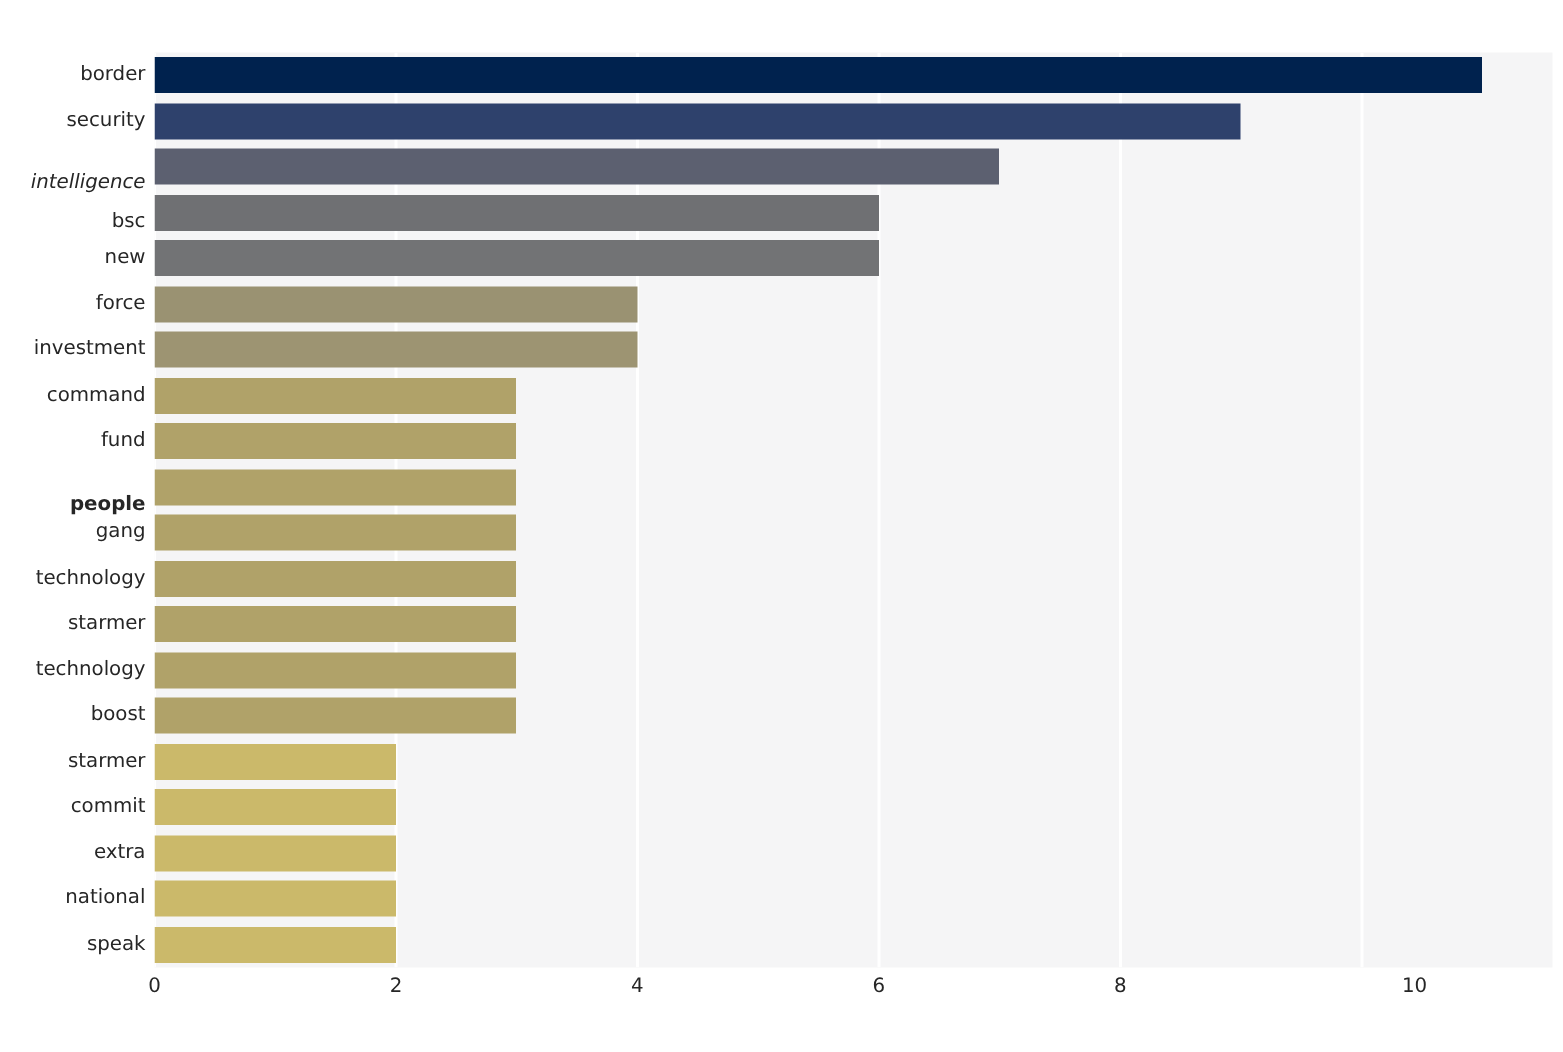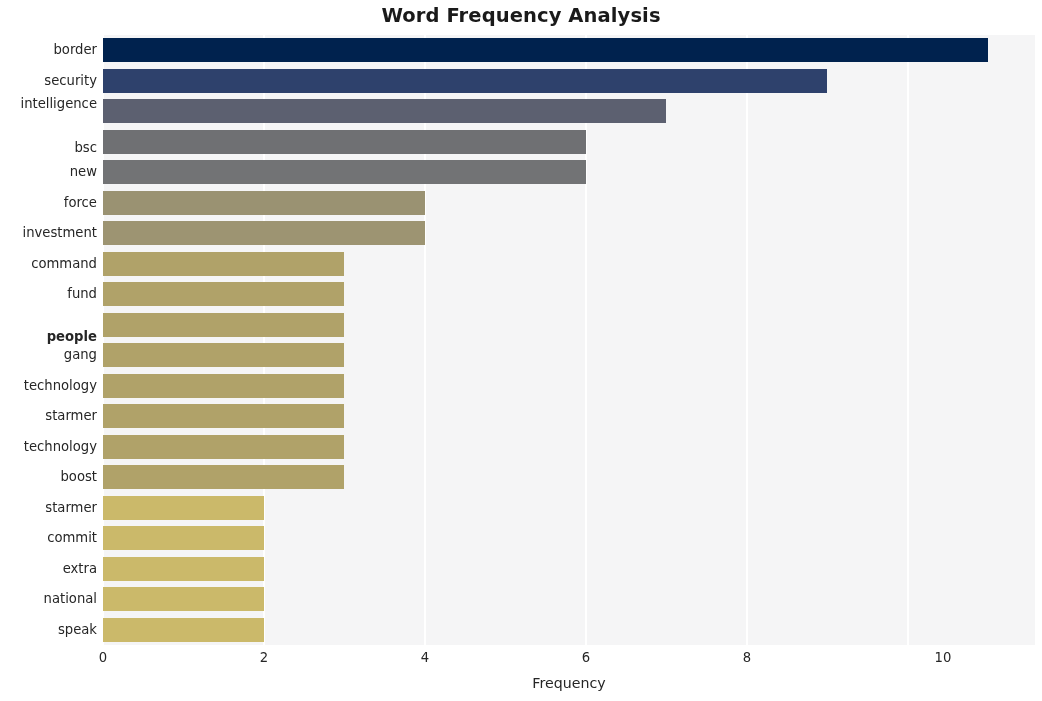--- a/index.html
+++ b/index.html
@@ -119,21 +119,20 @@
     font-size: 14.2px;
     color: #262626;
     line-height: 18px;
   }
 </style>
 </head>
 <body>
 
 <div id="figure">
 
-  <div id="chart-title">Word Frequency Analysis</div>
 
   <div id="plot-area">
     <div id="gridlines">
         <div class="vgrid" style="left: -0.7px;"></div>
         <div class="vgrid" style="left: 160.267px;"></div>
         <div class="vgrid" style="left: 321.234px;"></div>
         <div class="vgrid" style="left: 482.202px;"></div>
         <div class="vgrid" style="left: 643.169px;"></div>
         <div class="vgrid" style="left: 804.136px;"></div>
       </div>
@@ -197,21 +196,21 @@
         </div>
         <div class="bar-slot" style="top: 582.55px; height: 24.4px;">
           <div class="bar" title="speak: 2" style="width: 160.967px; background: rgb(203, 185, 106);"></div>
         </div>
       </div>
   </div>
 
   <div id="ylabels">
       <div class="ylabel" style="top: 8.25px;">border</div>
       <div class="ylabel" style="top: 38.75px;">security</div>
-      <div class="ylabel" style="top: 62px;">intelligence</div>
+      <div class="ylabel" style="top: 80px; font-style: italic;">intelligence</div>
       <div class="ylabel" style="top: 106px; margin-left: 16px;">bsc</div>
       <div class="ylabel" style="top: 130.25px;">new</div>
       <div class="ylabel" style="top: 160.75px;">force</div>
       <div class="ylabel" style="top: 191.25px;">investment</div>
       <div class="ylabel" style="top: 221.75px;">command</div>
       <div class="ylabel" style="top: 252.25px;">fund</div>
       <div class="ylabel" style="top: 295px; font-weight: bold;">people</div>
       <div class="ylabel" style="top: 313.25px;">gang</div>
       <div class="ylabel" style="top: 343.75px;">technology</div>
       <div class="ylabel" style="top: 374.25px;">starmer</div>
@@ -226,15 +225,14 @@
 
   <div id="xticks">
       <div class="xtick" style="left: 103px;">0</div>
       <div class="xtick" style="left: 263.967px;">2</div>
       <div class="xtick" style="left: 424.934px;">4</div>
       <div class="xtick" style="left: 585.902px;">6</div>
       <div class="xtick" style="left: 746.869px;">8</div>
       <div class="xtick" style="left: 943px;">10</div>
     </div>
 
-  <div id="xaxis-label">Frequency</div>
 
 </div>
 
 </body></html>

